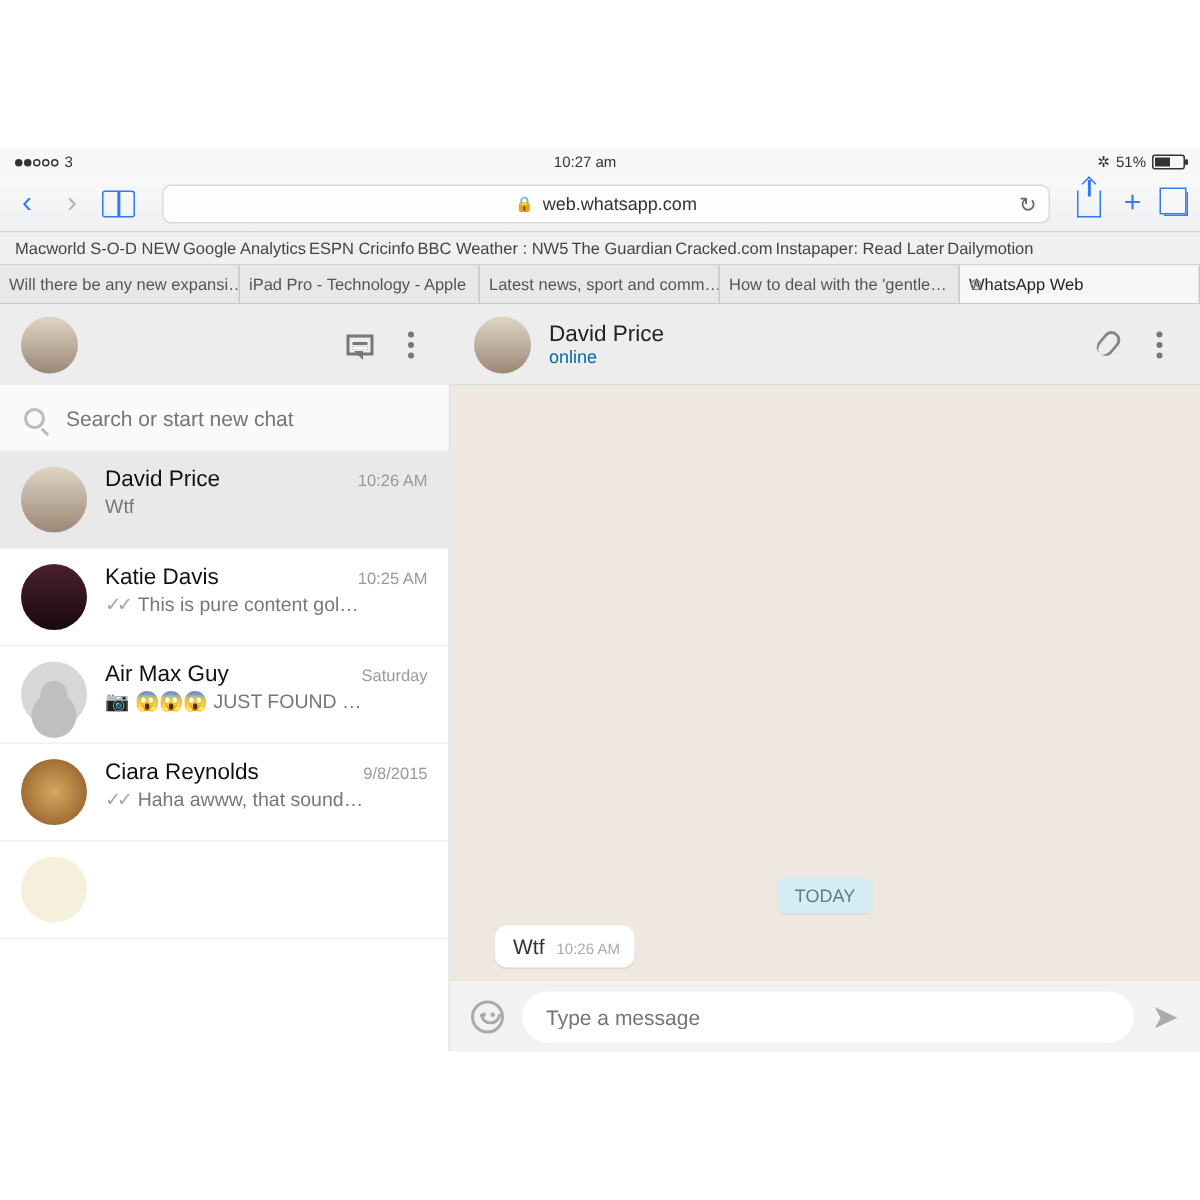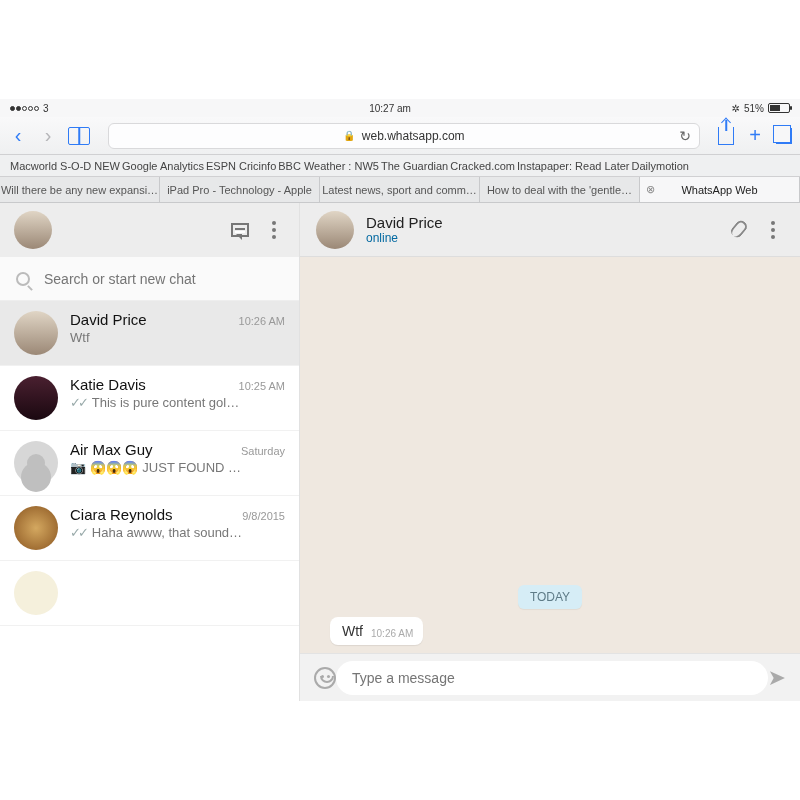--- a/index.html
+++ b/index.html
@@ -27,21 +27,21 @@
   .shareicon{ width:16px; height:18px; border:1.5px solid #2f7bf6; border-top:none; position:relative;}
   .shareicon:before{content:"";position:absolute;left:50%;top:-7px;width:1.5px;height:11px;background:#2f7bf6;transform:translateX(-50%);}
   .shareicon:after{content:"";position:absolute;left:50%;top:-8px;width:6px;height:6px;border-top:1.5px solid #2f7bf6;border-left:1.5px solid #2f7bf6;transform:translateX(-50%) rotate(45deg);}
   .tabsicon{ width:16px;height:16px;border:1.5px solid #2f7bf6; position:relative;}
   .tabsicon:after{content:"";position:absolute;left:-4px;top:-4px;width:16px;height:16px;border:1.5px solid #2f7bf6; background:#f7f7f8;}
   
   .bmbar{ height:22px; background:#eff0f1; border-bottom:1px solid #d0d0d2; display:flex; align-items:center; padding:0 10px; gap:2px; font-size:11px; color:#444;}
   .bmbar span{white-space:nowrap;}
   
   .btabs{ height:26px; background:#e7e8e9; border-bottom:1px solid #c8c9cb; display:flex; font-size:11px;}
-  .btab{ flex:1; border-right:1px solid #c8c9cb; display:flex; align-items:center; justify-content:center; color:#555; padding:0 6px; white-space:nowrap; overflow:hidden; text-overflow:ellipsis; position:relative;}
+  .btab{ flex:1; border-right:1px solid #c8c9cb; display:flex; align-items:center; color:#555; padding:0 6px; white-space:nowrap; overflow:hidden; text-overflow:ellipsis; position:relative;}
   .btab.active{ background:#f7f7f8; color:#222;}
   .btab .close{position:absolute; left:6px; font-size:11px; color:#888;}
   
   .app{ flex:1; display:flex; overflow:hidden; background:#fff;}
   .sidepane{ width:300px; display:flex; flex-direction:column; border-right:1px solid #e1e1e1;}
   .side-head{ height:54px; background:#ededed; display:flex; align-items:center; padding:0 14px; gap:12px;}
   .avatar{ width:38px;height:38px;border-radius:50%; background:radial-gradient(circle at 30% 30%, #d6c7b5, #8a7864); flex-shrink:0;}
   .avatar.sm{ width:44px;height:44px;}
   .side-head .spacer{flex:1;}
   .iconbtn{ width:22px; height:22px; display:flex; align-items:center; justify-content:center; color:#777; font-size:18px;}
@@ -75,21 +75,21 @@
   .chat-head .info{ flex:1;}
   .chat-head .cname{ font-size:15px; color:#222;}
   .chat-head .cstatus{ font-size:12px; color:#0369a1;}
   .clip{ width:20px;height:20px; position:relative;}
   .clip:before{content:"";position:absolute;left:4px;top:0;width:8px;height:16px;border:2px solid #888;border-radius:6px;border-bottom:none;transform:rotate(40deg);}
   .msgs{ flex:1; display:flex; flex-direction:column; justify-content:flex-end; padding:14px 30px 8px; gap:8px;}
   .daypill{ align-self:center; background:#d6edf6; color:#5e7b87; font-size:12px; padding:5px 12px; border-radius:6px; box-shadow:0 1px 1px rgba(0,0,0,0.06);}
   .bubble{ background:#fff; border-radius:8px; padding:6px 10px 6px 12px; max-width:60%; align-self:flex-start; box-shadow:0 1px 1px rgba(0,0,0,0.08); display:flex; align-items:flex-end; gap:8px;}
   .bubble .btxt{ font-size:14px; color:#333;}
   .bubble .btime{ font-size:10px; color:#aaa;}
-  .composer{ height:48px; background:#f2f2f2; display:flex; align-items:center; padding:0 14px; border-top:1px solid #e3e3e3;}
+  .composer{ height:48px; background:#f2f2f2; display:flex; align-items:center; padding:0 14px; gap:12px; border-top:1px solid #e3e3e3;}
   .smile{ width:22px;height:22px;border:2px solid #aaa;border-radius:50%;position:relative;}
   .smile:before{content:"";position:absolute;left:5px;top:6px;width:3px;height:3px;border-radius:50%;background:#aaa;box-shadow:6px 0 0 #aaa;}
   .smile:after{content:"";position:absolute;left:4px;bottom:4px;width:10px;height:5px;border:2px solid #aaa;border-top:none;border-radius:0 0 10px 10px;}
   .compinp{ flex:1; background:#fff; border:none; border-radius:18px; height:34px; padding:0 16px; font-size:14px; color:#888; outline:none;}
   .send{ font-size:22px; color:#aaa;}
 </style>
 </head>
 <body>
 
 <div class="wrap">

